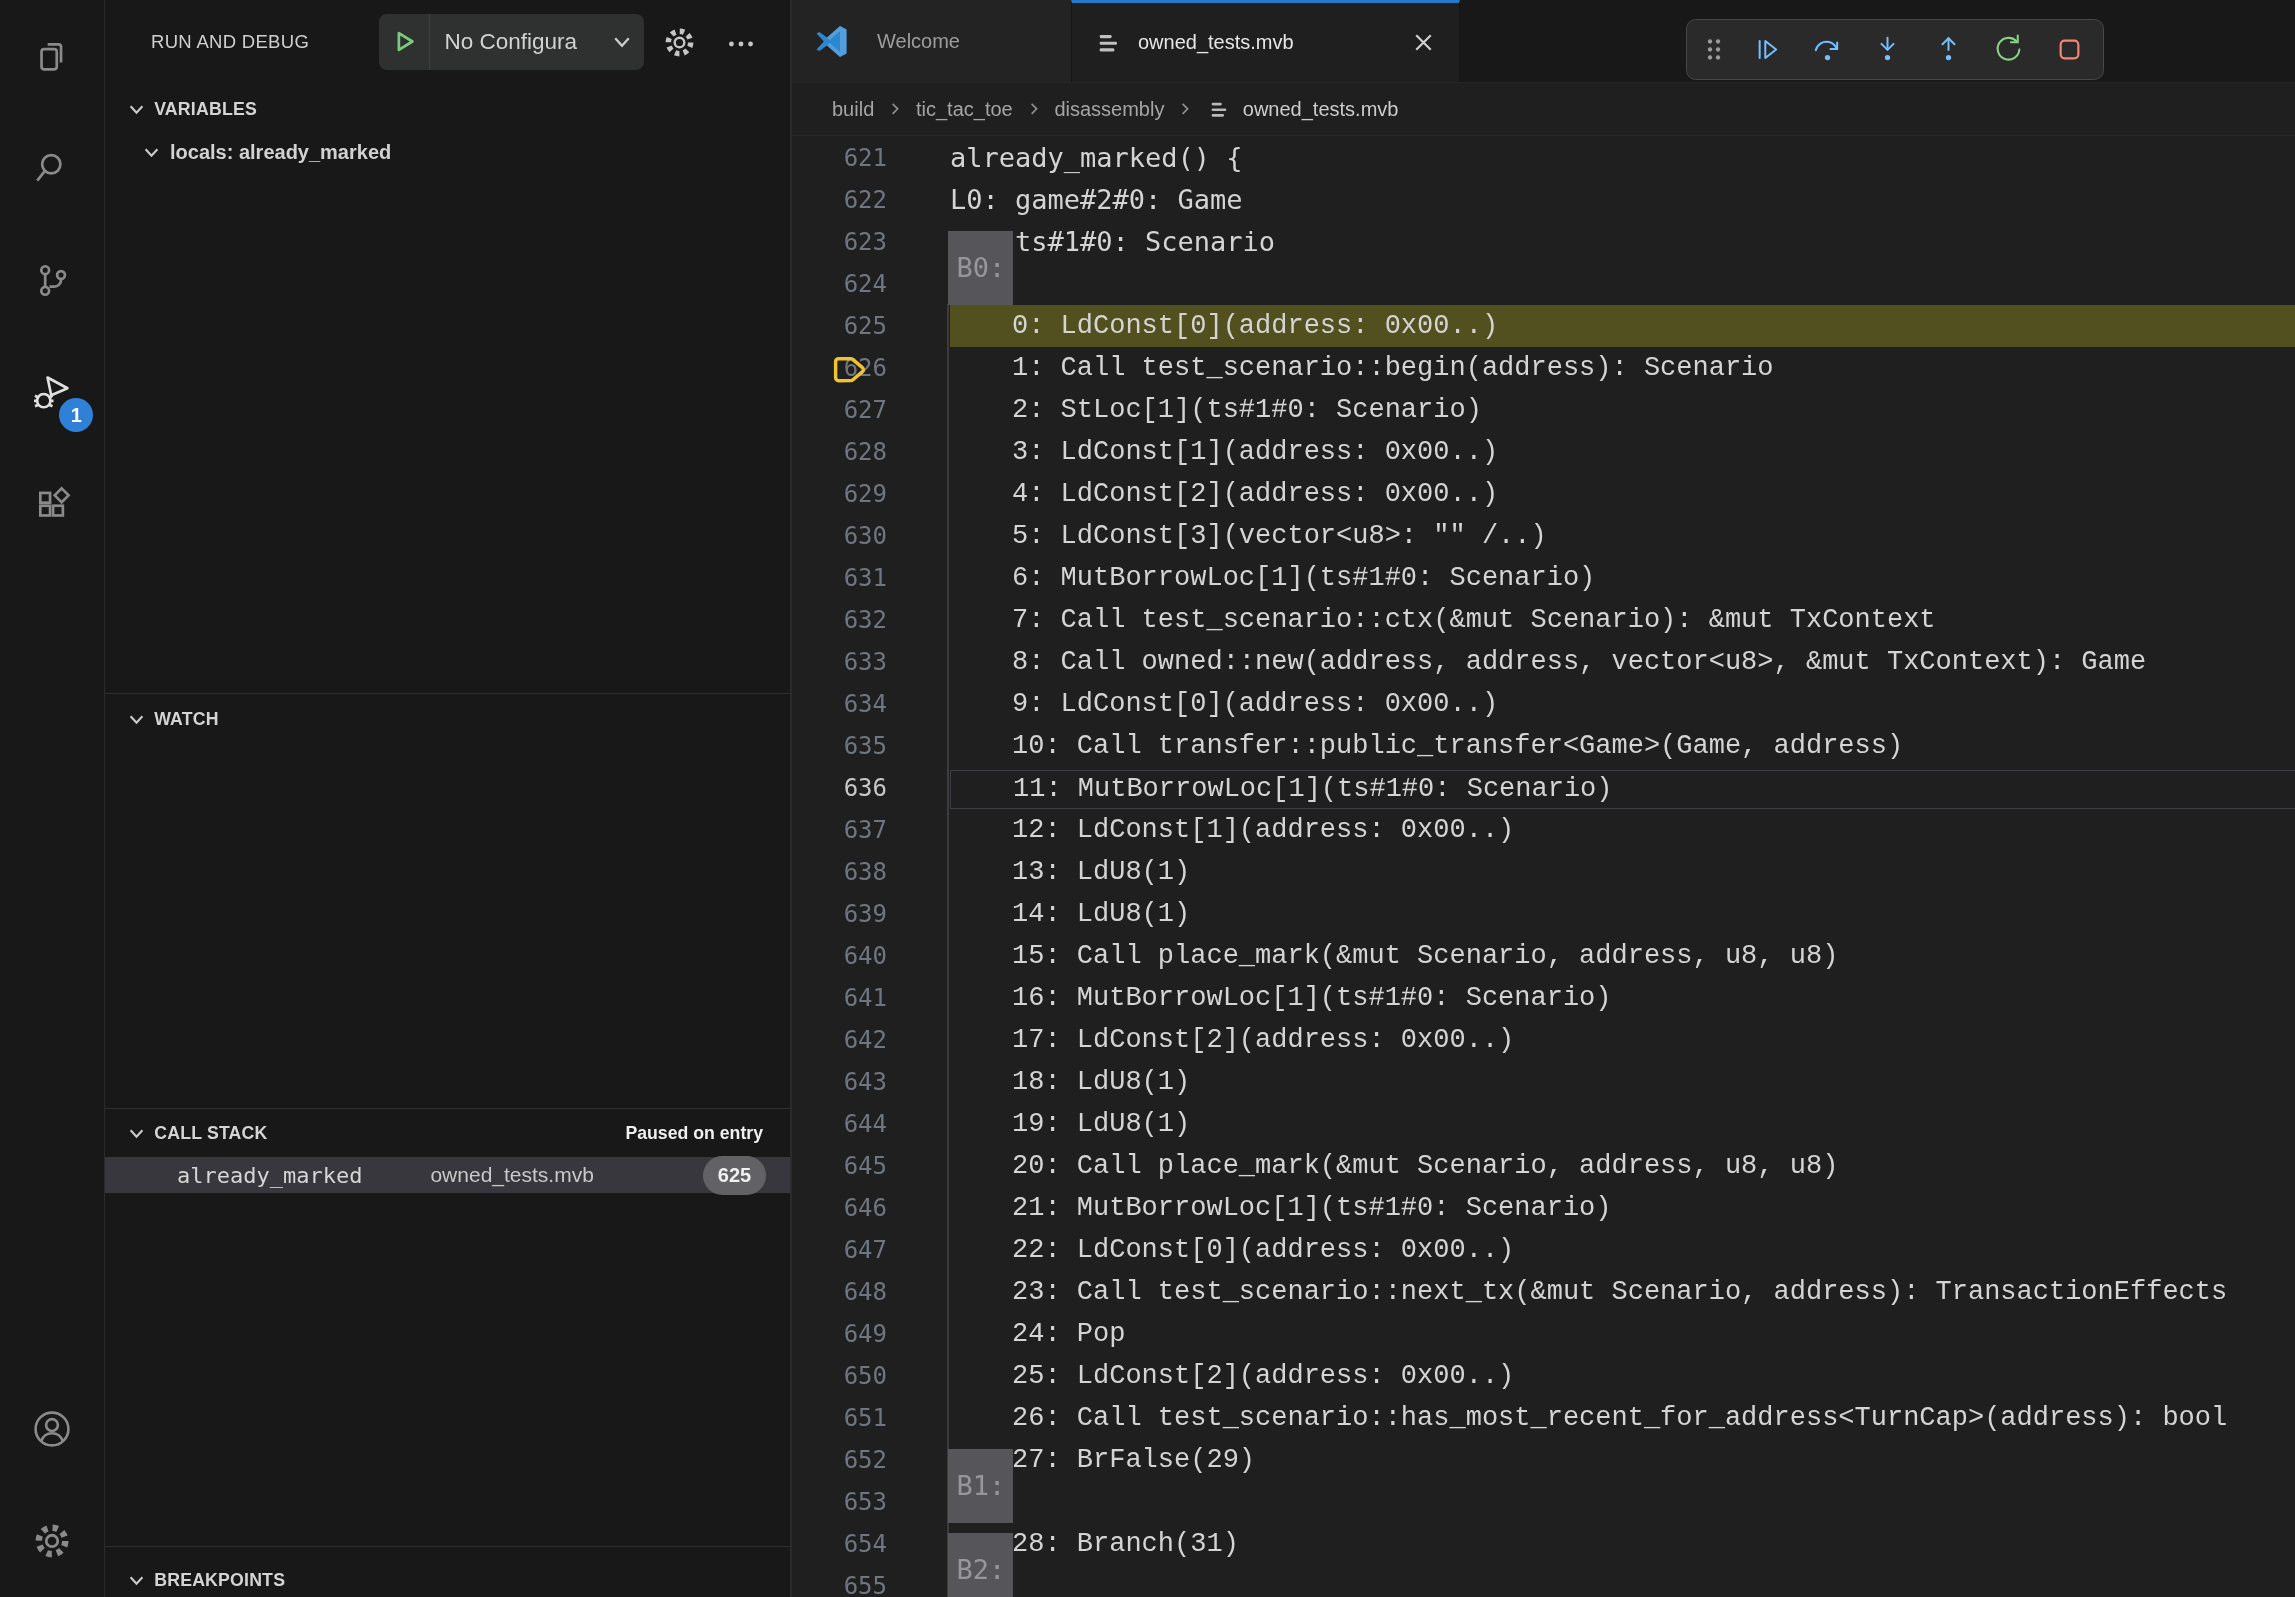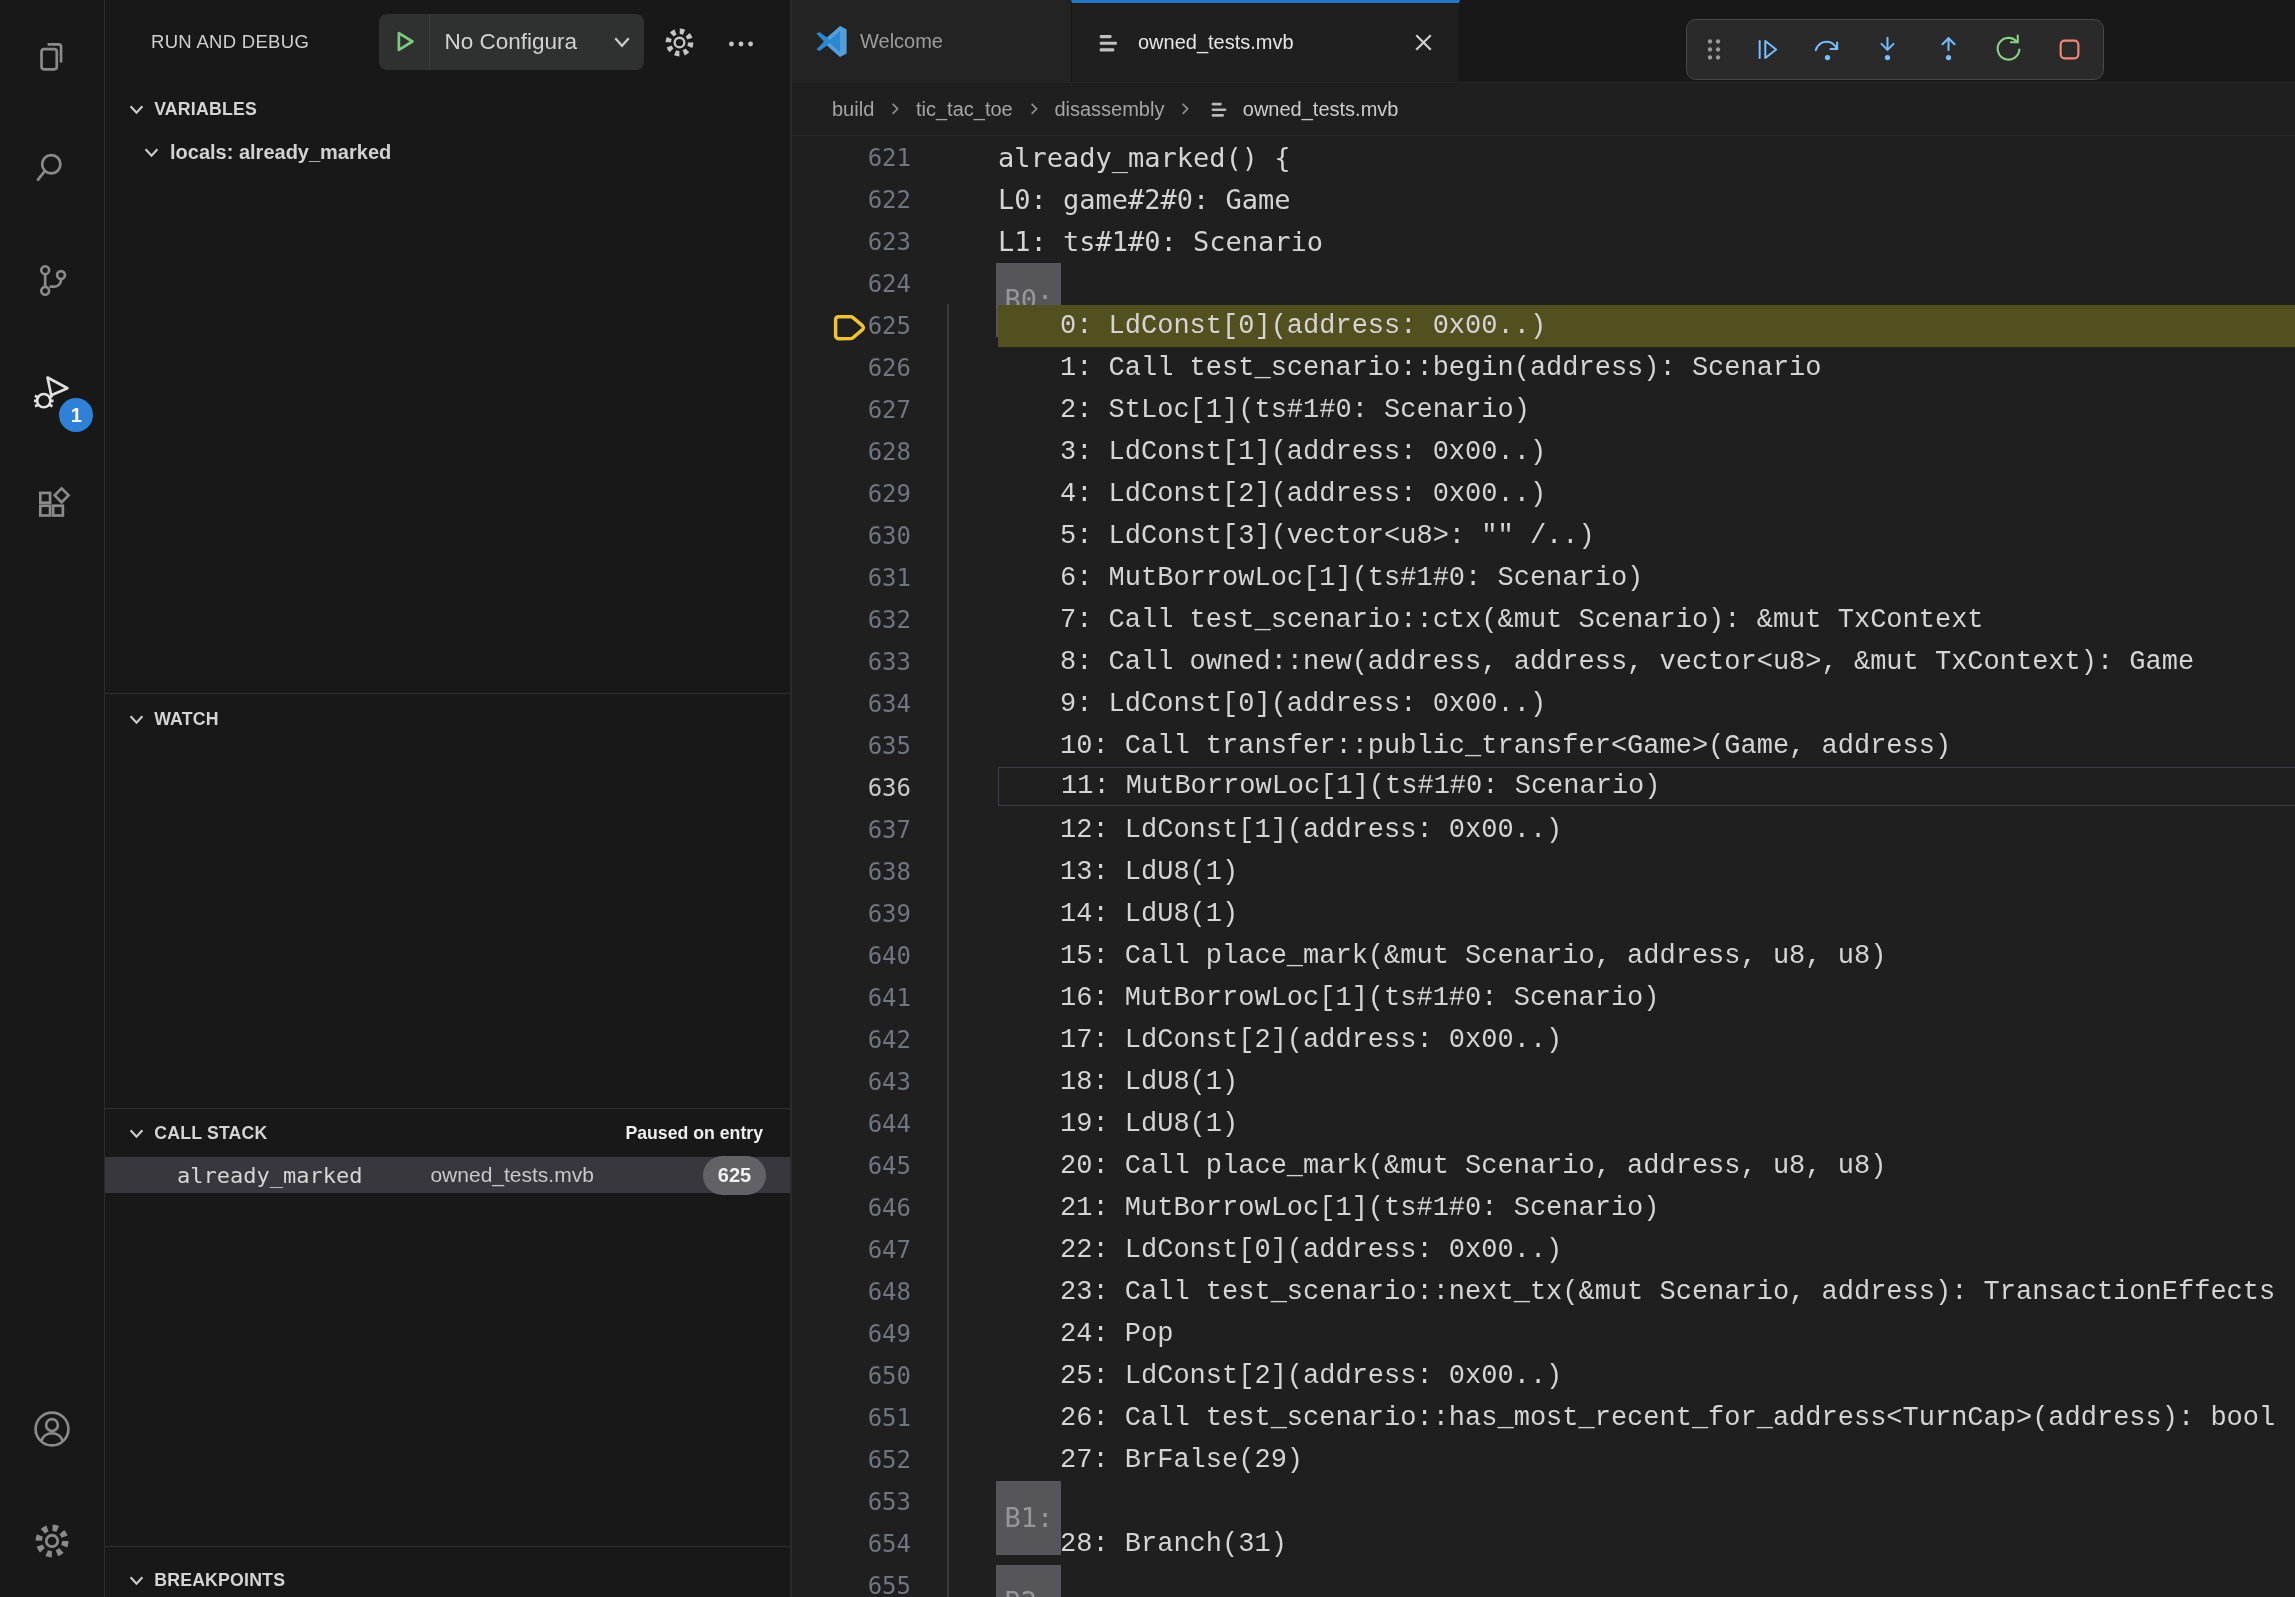--- a/index.html
+++ b/index.html
@@ -45,33 +45,33 @@
   .frame-name{margin-left:72px;font-family:"DejaVu Sans Mono","Liberation Mono",monospace;font-size:22px;color:#d6d6d6;}
   .frame-file{margin-left:68px;font-size:21px;color:#c8c8c8;}
   .frame-line-badge{margin-left:auto;margin-right:24px;min-width:63px;height:39px;border-radius:19.3px;background:#616166;
     color:#f0f0f0;font-size:20px;font-weight:bold;display:flex;align-items:center;justify-content:center;}
   .sec-breakpoints{position:absolute;top:1559px;left:0;right:0;}
 
   
   .editor{position:absolute;left:791px;top:0;right:0;bottom:0;background:#1f1f1f;border-left:0.8px solid #2b2b2b;box-sizing:border-box;}
   .tabbar{height:83px;background:#181818;border-bottom:0.8px solid #252526;box-sizing:border-box;display:flex;}
   .tab{display:flex;align-items:center;box-sizing:border-box;font-size:20px;padding:0 21px;}
-  .tab-welcome{width:279px;background:#232323;color:#9d9d9d;gap:10px;}
+  .tab-welcome{width:279px;background:#232323;color:#9d9d9d;gap:27px;}
   .tab-active{width:389px;background:#1f1f1f;color:#e6e6e6;gap:13px;
     border-top:3.2px solid var(--accent-blue);border-right:0.8px solid #151515;border-left:0.8px solid #151515;}
   .tab-close{margin-left:auto;}
 
   .breadcrumbs{height:53px;display:flex;align-items:center;padding-left:40px;font-size:20px;color:#a5a5a5;gap:12px;
     border-bottom:0.8px solid #282828;box-sizing:border-box;}
   .crumb-last{color:#cccccc;display:flex;align-items:center;gap:9.7px;}
 
   .code-area{position:absolute;top:137px;left:0;right:0;bottom:0;overflow:hidden;}
   .indent-guide{position:absolute;left:155px;top:167px;bottom:0;width:1.6px;background:#3c3c3c;z-index:0;}
-  .crow{display:flex;height:42px;align-items:flex-start;
-    font-family:"DejaVu Sans Mono","Liberation Mono",monospace;font-size:27px;line-height:42px;gap:24px;}
+  .crow{display:flex;height:42px;align-items:flex-end;
+    font-family:"DejaVu Sans Mono","Liberation Mono",monospace;font-size:27px;line-height:42px;}
   .gmark{width:42px;position:relative;}
   .gmark svg{position:absolute;right:-34px;top:1.6px;z-index:2;}
   .lnum{width:53px;margin-right:63px;text-align:right;color:#6e7681;font-size:24px;}
   .lnum.bright{color:#c8c8c8;}
   .lcontent{flex:1;color:#d4d4d4;white-space:pre;position:relative;z-index:1;}
   .lcontent.instr{padding-left:62px;font-family:Liberation Mono, monospace;}
   .lcontent.exec{background:var(--exec-line);}
   .crow.cursor .lcontent{border:1.6px solid #3e3e44;border-right:none;box-sizing:border-box;line-height:37px;}
   .blabel{display:inline-block;background:#55555a;color:#97979b;padding:16px 8px;margin-left:-1.6px;}
 

